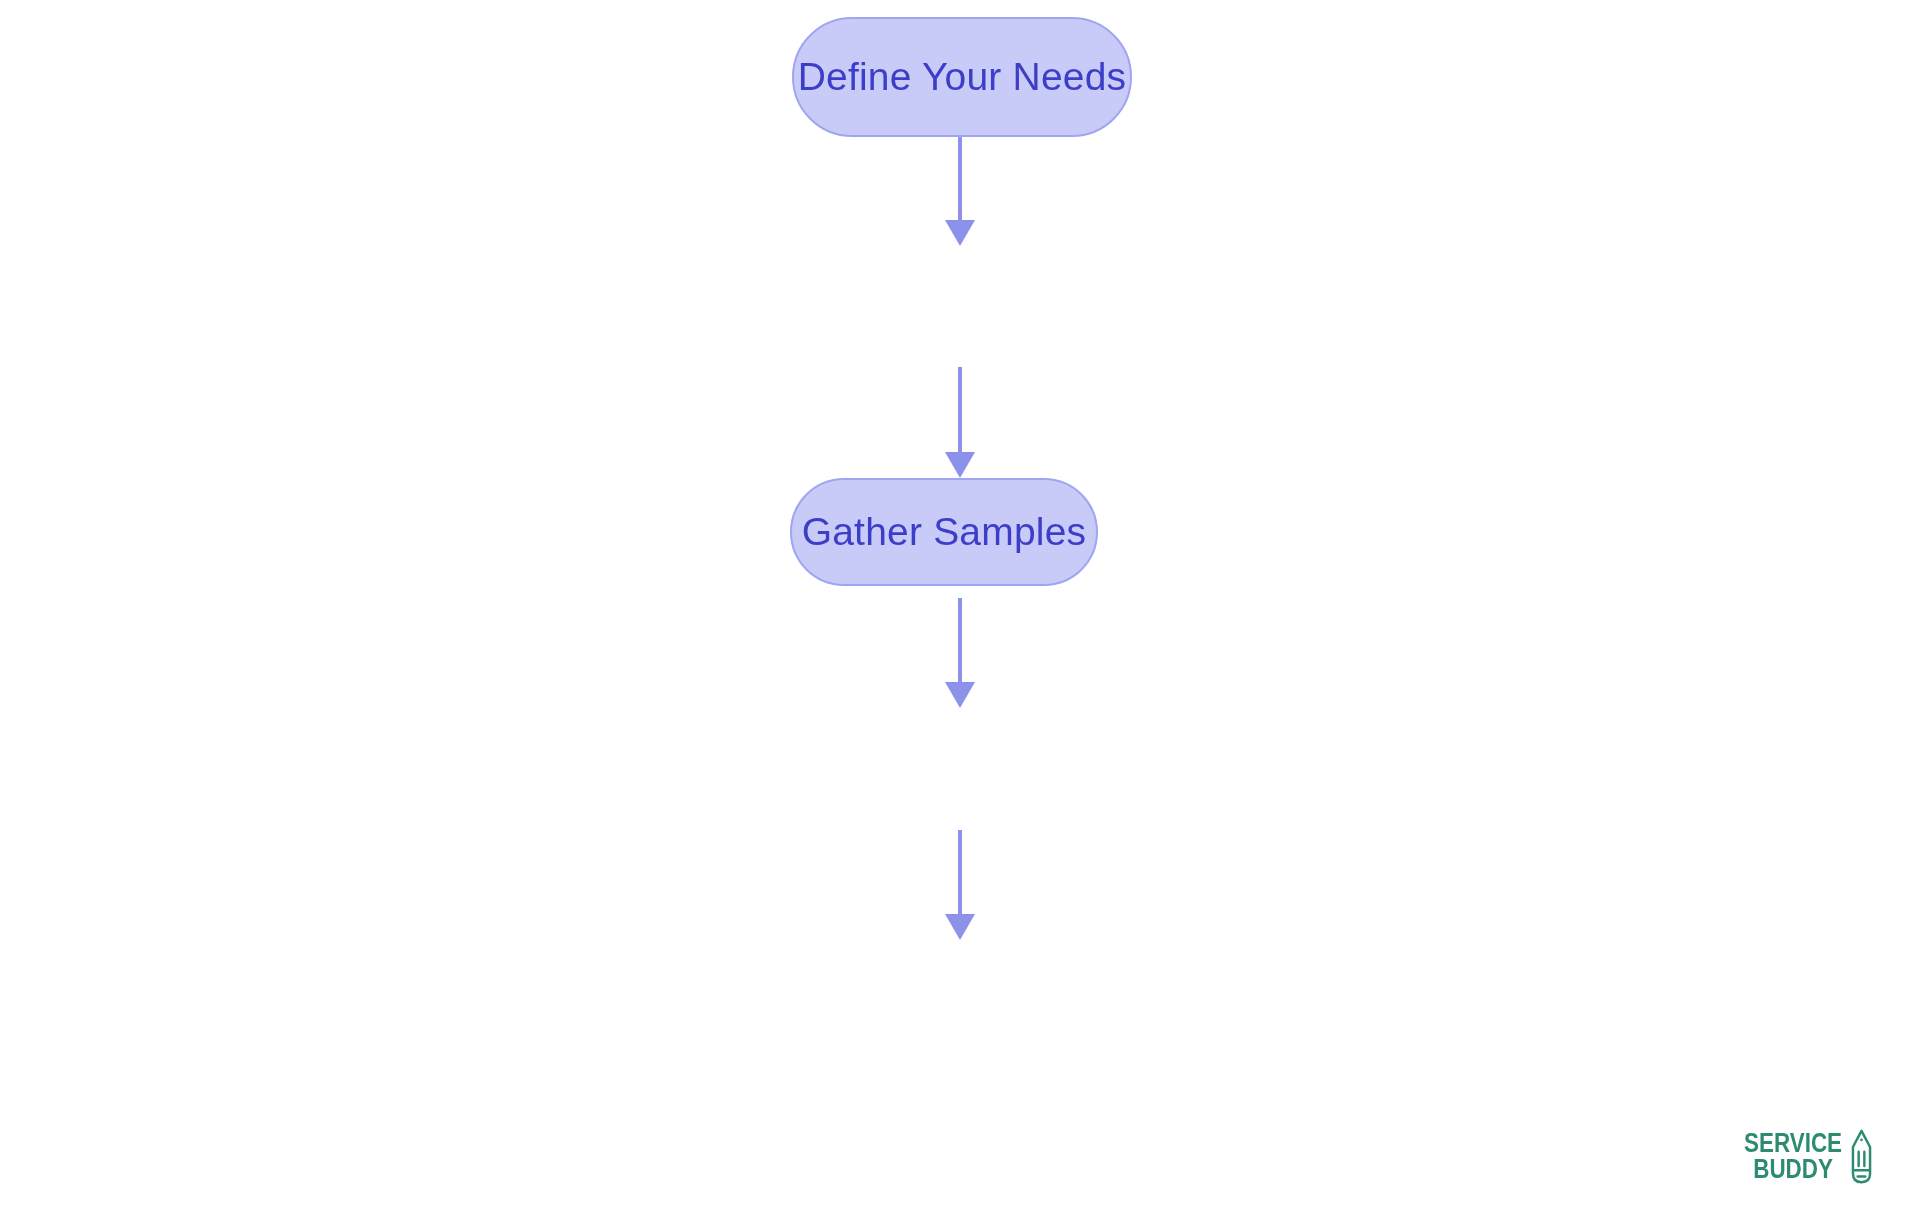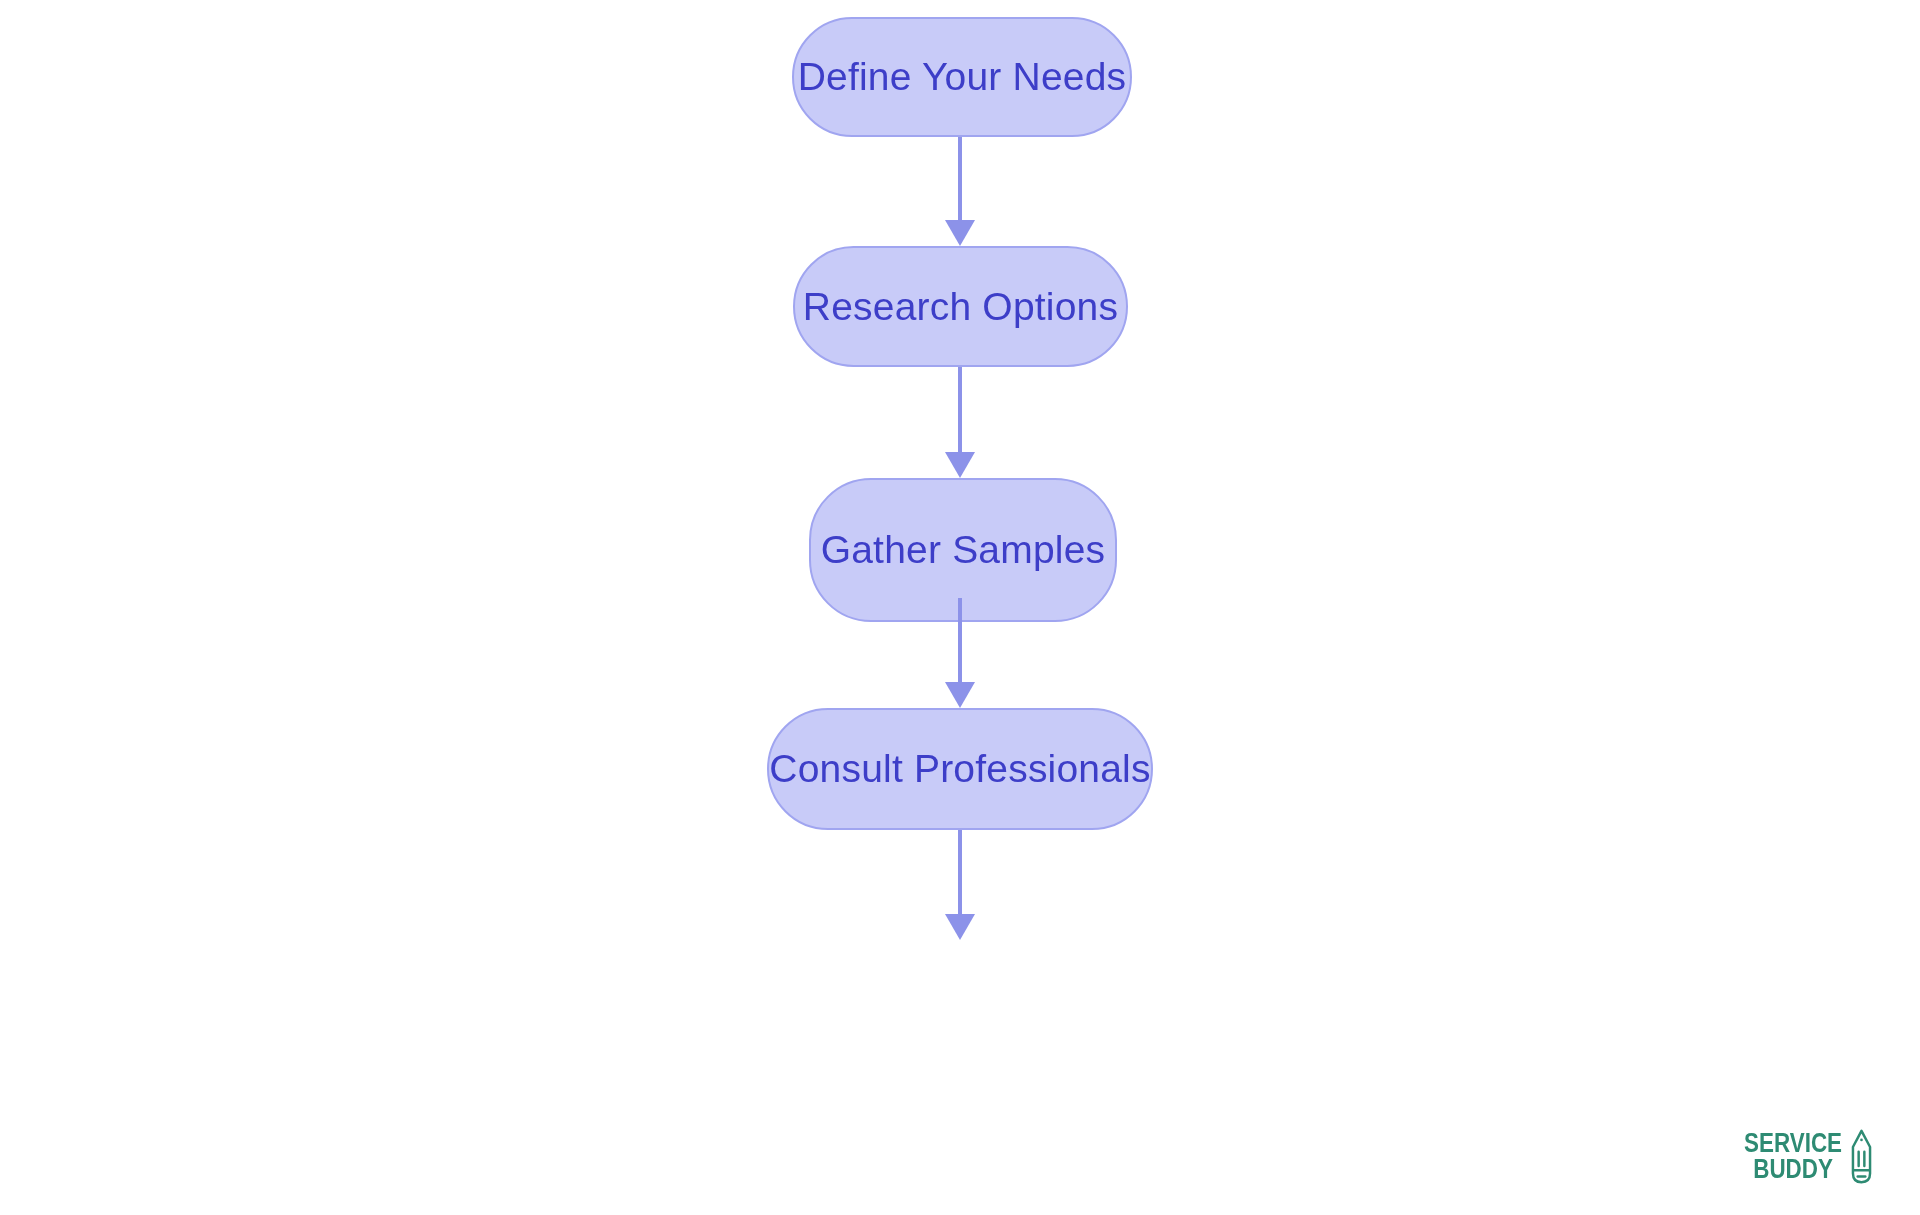--- a/index.html
+++ b/index.html
@@ -19,21 +19,21 @@
     border-radius: 62px;
     color: var(--node-text);
     font-size: 39px;
     letter-spacing: 0.2px;
     box-sizing: border-box;
     text-align: center;
     white-space: nowrap;
   }
   .n1 { left: 792px; top: 17px;  width: 340px; height: 120px; }
   .n2 { left: 793px; top: 246px; width: 335px; height: 121px; }
-  .n3 { left: 809px; top: 478px; width: 308px; height: 144px; }
+  .n3 { left: 790px; top: 478px; width: 308px; height: 108px; }
   .n4 { left: 767px; top: 708px; width: 386px; height: 122px; }
   .n5 { left: 815px; top: 940px; width: 292px; height: 121px; }
 
   .arrow { position: absolute; left: 945px; width: 30px; }
   .a1 { top: 137px; height: 109px; }
   .a2 { top: 367px; height: 111px; }
   .a3 { top: 598px; height: 110px; }
   .a4 { top: 830px; height: 110px; }
   .arrow .shaft {
     position: absolute; left: 13px; top: 0; width: 4px;
@@ -70,35 +70,33 @@
 
 <div class="canvas">
 
   <div class="node n1">Define Your Needs</div>
 
   <div class="arrow a1">
     <div class="shaft"></div>
     <div class="head"></div>
   </div>
 
-  <div class="node n2">Research Options</div>
 
   <div class="arrow a2">
     <div class="shaft"></div>
     <div class="head"></div>
   </div>
 
   <div class="node n3">Gather Samples</div>
 
   <div class="arrow a3">
     <div class="shaft"></div>
     <div class="head"></div>
   </div>
 
-  <div class="node n4">Consult Professionals</div>
 
   <div class="arrow a4">
     <div class="shaft"></div>
     <div class="head"></div>
   </div>
 
 
   <div class="logo">
     <div class="logo-text">
       <div>SERVICE</div>

